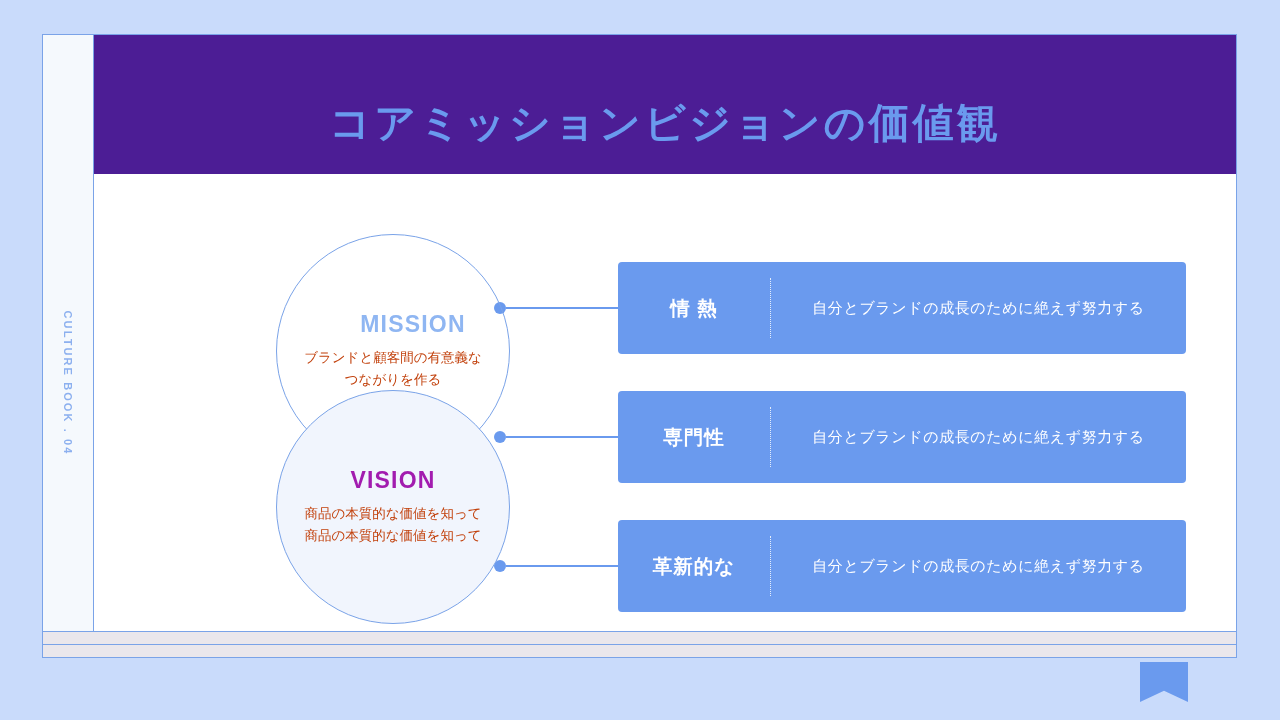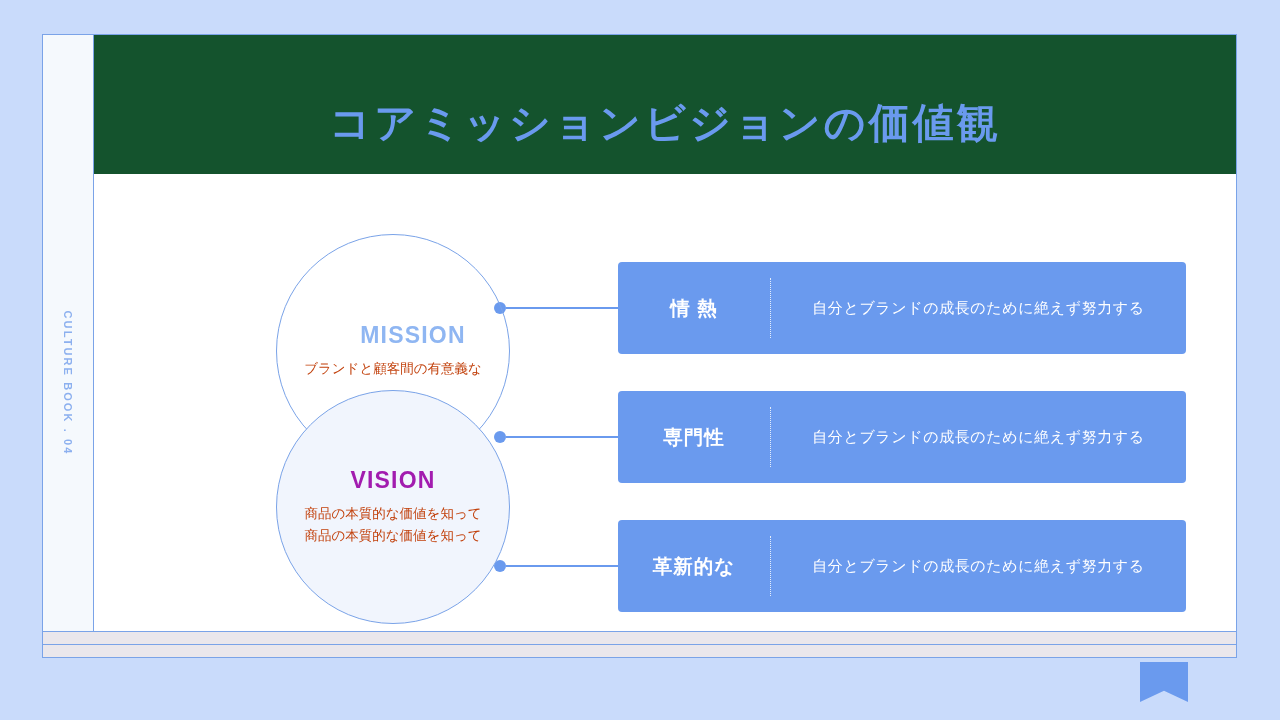--- a/index.html
+++ b/index.html
@@ -59,21 +59,21 @@
     font-weight: 600;
   }
 
   
   .header {
     position: absolute;
     left: 51px;
     top: 0;
     right: 0;
     height: 178px;
-    background: #14532d;
+    background: #4c1d95;
     border-bottom: 1.4px solid #7aa3e8;
     box-sizing: border-box;
     display: flex;
     align-items: center;
     justify-content: center;
   }
   .slide-title {
     font-size: 41px;
     font-weight: 700;
     color: #6a9aee;
@@ -261,20 +261,21 @@
     </div>
 
     <div class="body-area">
 
       <div class="circles">
 
         <div class="circle mission">
           <div class="circle-title">MISSION</div>
           <div class="circle-desc">
             <div>ブランドと顧客間の有意義な</div>
+            <div>つながりを作る</div>
           </div>
         </div>
 
         <div class="circle vision">
           <div class="circle-title">VISION</div>
           <div class="circle-desc">
             <div>商品の本質的な価値を知って</div>
             <div>商品の本質的な価値を知って</div>
           </div>
         </div>

